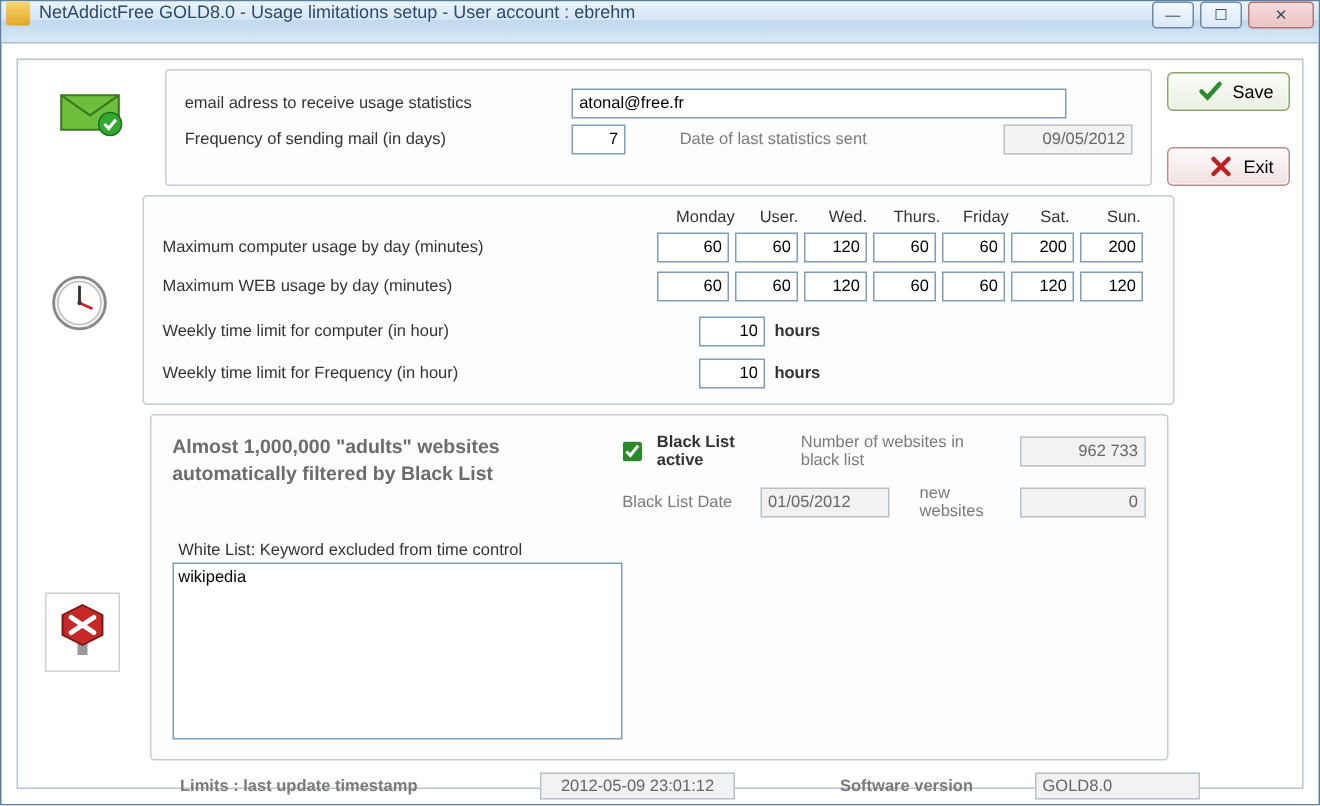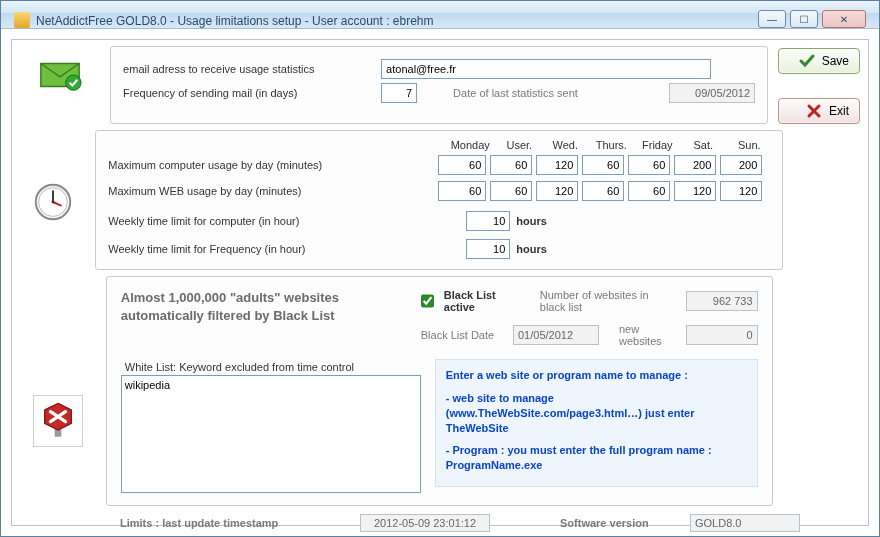--- a/index.html
+++ b/index.html
@@ -16,22 +16,22 @@
     height: 537px;
     border: 1px solid #5a7fa0;
     background: #fff;
     position: relative;
   }
   .titlebar {
     height: 28px;
     background: linear-gradient(to bottom, #eaf3fb 0%, #d4e6f5 45%, #c0d9ee 46%, #d8e9f7 100%);
     border-bottom: 1px solid #a7bcd1;
     display: flex;
-    align-items: flex-end;
-    padding: 0 13px;
+    align-items: flex-start;
+    padding: 0 3px;
     color: #2b4a6b;
   }
   .titlebar .app-icon {
     width: 16px; height: 16px; margin-right: 6px;
     background: linear-gradient(#f7d774,#e3a726); border-radius:2px;
     position:relative;
   }
   .titlebar .title { flex:1; font-size:12px; }
   .win-btns { display:flex; gap:4px; }
   .win-btn {
@@ -102,21 +102,21 @@
   .panel2-row .label-wide { width:330px; }
   .panel2-row .inp-wk { width:44px; text-align:right; margin-left:28px;}
   .bl-panel { padding:12px 14px 10px 14px; }
   .bl-top { display:flex; }
   .bl-left { width:300px; }
   .bl-headline { font-weight:bold; color:#6c6c6c; font-size:13px; line-height:1.35; }
   .bl-right { flex:1; }
   .bl-right-row { display:flex; align-items:center; gap:10px; margin-bottom:10px; }
   .chk { width:14px;height:14px; accent-color:#2a8a2a;}
   .bl-date { width:86px; }
-  .bl-num { width:72px; }
+  .bl-num { width:84px; }
   .bl-bottom { display:flex; gap:14px; margin-top:2px;}
   .wl-box { width:300px; }
   .wl-lbl { color:#333; margin:2px 0 2px 4px;}
   .wl-ta {
     width:300px; height:118px; border:1px solid #7e9db9; resize:none;
     font-family:inherit; font-size:11px; padding:3px;
     overflow-y:scroll;
   }
   .help-box {
     flex:1; background:#eef5fc; border:1px solid #d3e2ef; padding:8px 10px;
@@ -281,25 +281,20 @@
               <span class="lbl-gray">new websites</span>
               <input class="inp ro r bl-num" readonly="" value="0" style="">
             </div>
           </div>
         </div>
         <div class="bl-bottom">
           <div class="wl-box">
             <div class="wl-lbl">White List: Keyword excluded from time control</div>
             <textarea class="wl-ta" style="">wikipedia</textarea>
           </div>
-          <div class="help-box">
-            <p>Enter a web site or program name to manage :</p>
-            <p>- web site to manage (www.TheWebSite.com/page3.html…) just enter TheWebSite</p>
-            <p>- Program : you must enter the full program name : ProgramName.exe</p>
-          </div>
         </div>
       </div>
       <div class="right-col"></div>
     </div>
 
     <div class="footer">
       <span class="lbl-gray" style="width:230px">Limits : last update timestamp</span>
       <input class="inp ro" style="width: 130px; text-align: center;" readonly="" value="2012-05-09 23:01:12">
       <span style="width:50px"></span>
       <span class="lbl-gray" style="width:120px">Software version</span>

